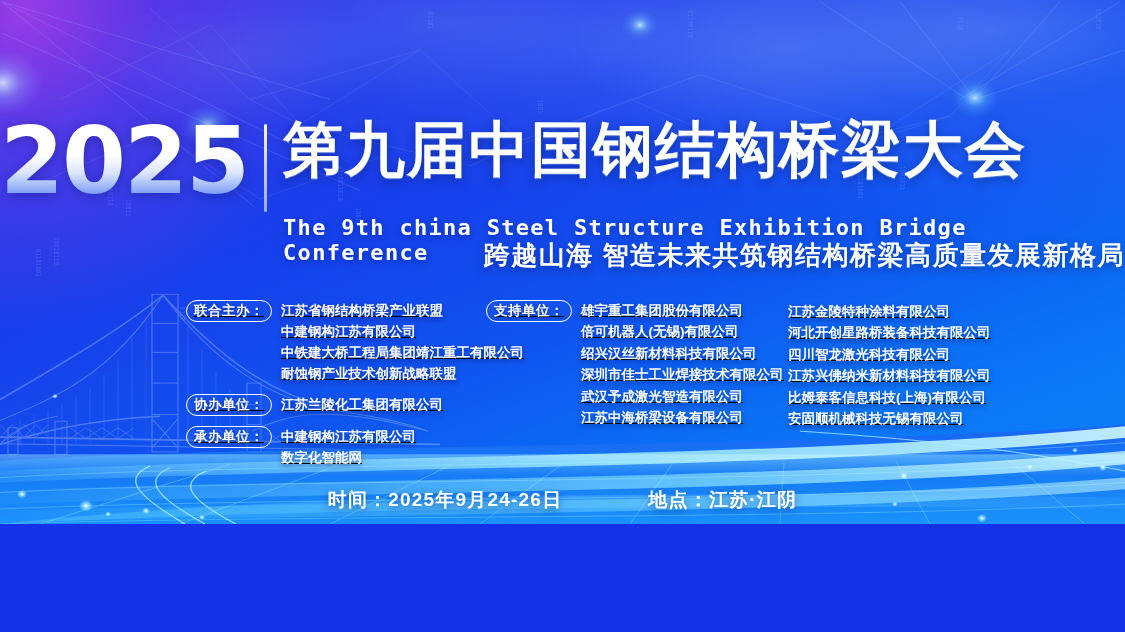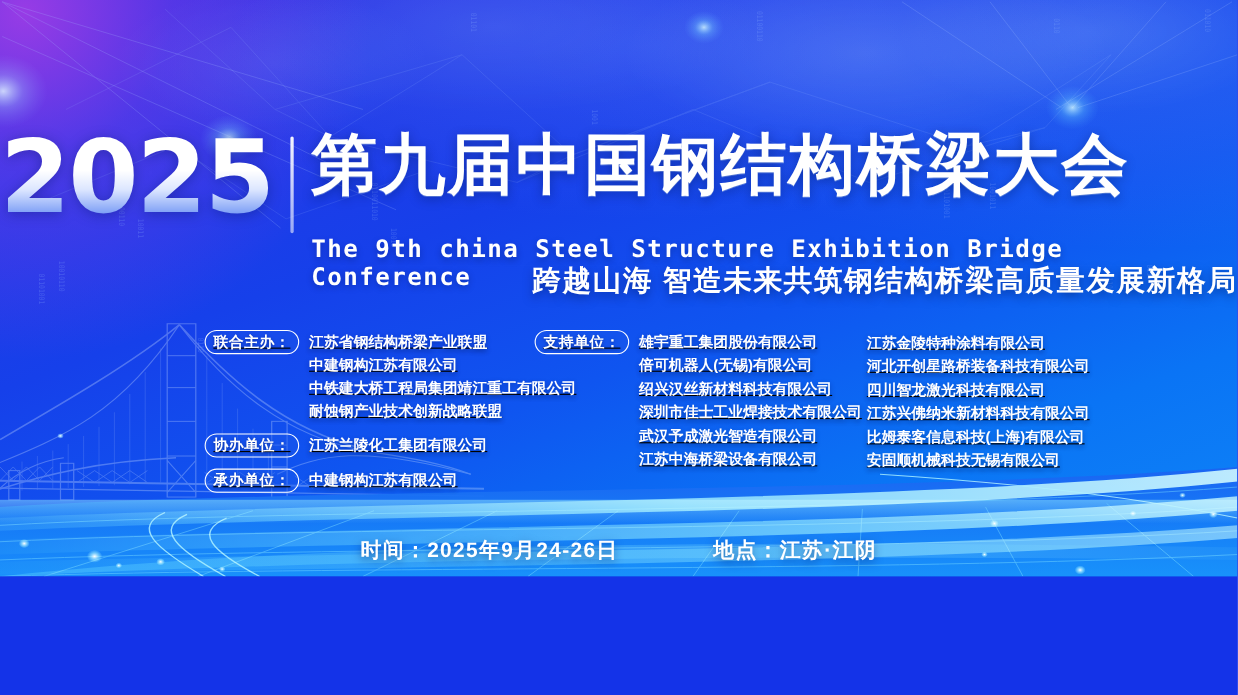--- a/index.html
+++ b/index.html
@@ -375,20 +375,21 @@
           <div class="pill">协办单位：</div>
           <div class="names">
             <div class="name">江苏兰陵化工集团有限公司</div>
           </div>
         </div>
 
         <div class="grp">
           <div class="pill">承办单位：</div>
           <div class="names">
             <div class="name">中建钢构江苏有限公司</div>
+            <div class="name">数字化智能网</div>
           </div>
         </div>
 
       </div>
 
       <div class="col col-mid">
         <div class="grp">
           <div class="pill">支持单位：</div>
           <div class="names">
             <div class="name">雄宇重工集团股份有限公司</div>

